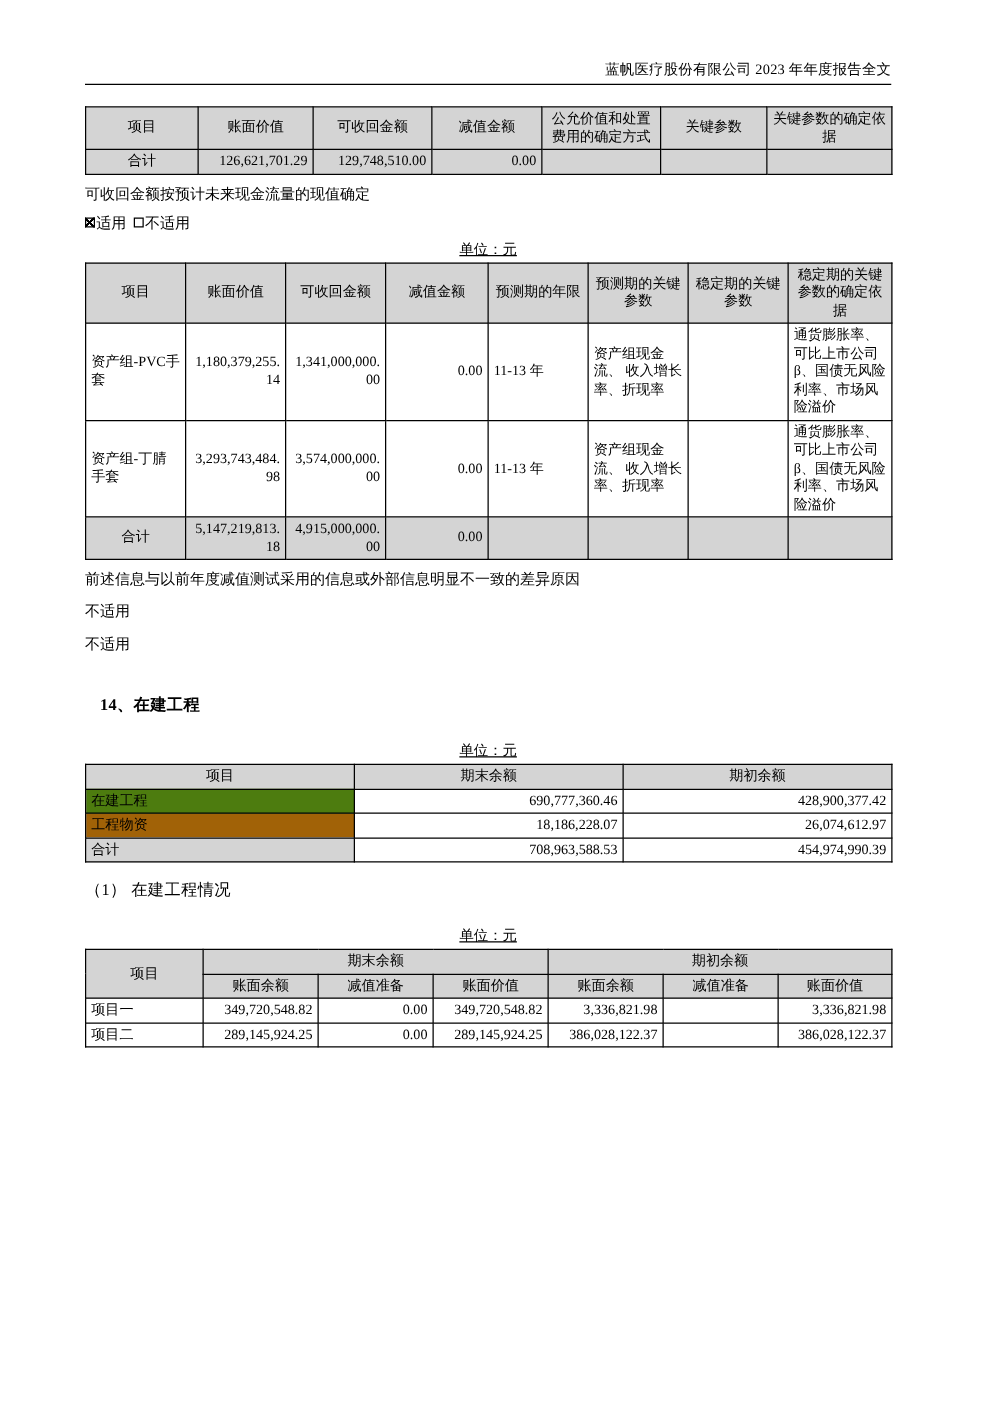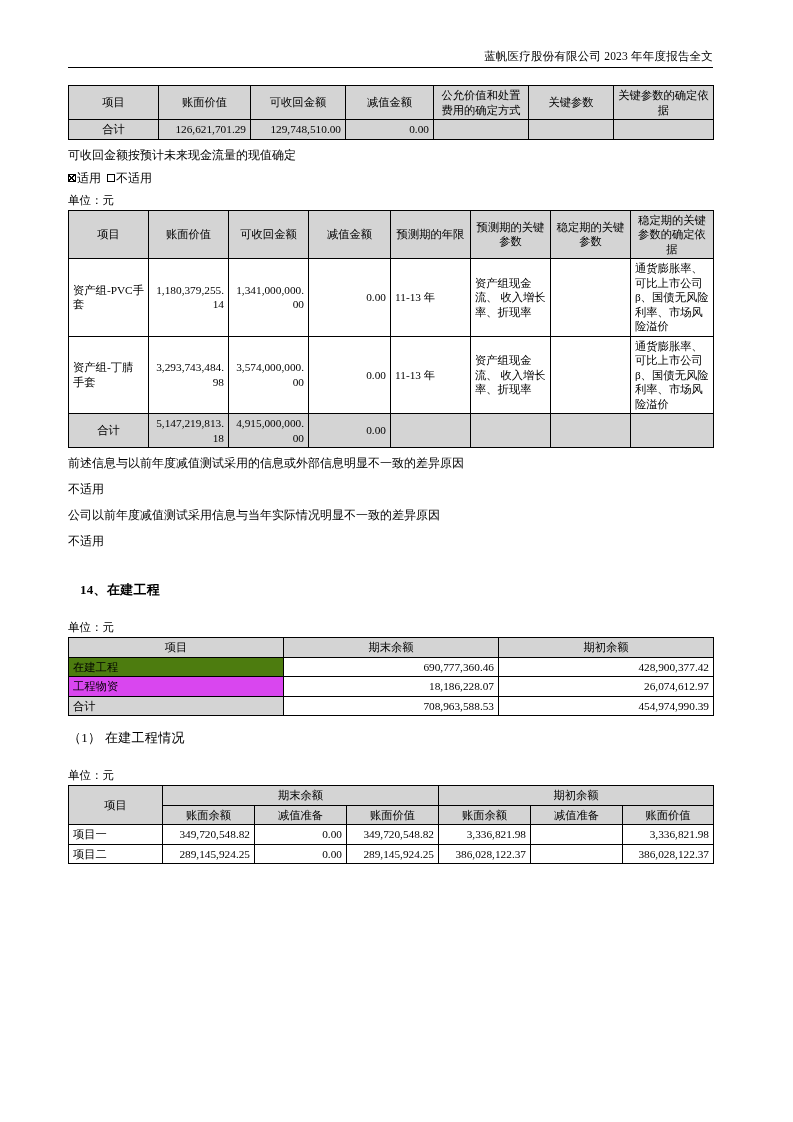--- a/index.html
+++ b/index.html
@@ -70,24 +70,25 @@
   .topal { vertical-align: top; }
 
   
   p.para {
     font-size: 12px;
     line-height: 17px;
     margin: 9px 0 0 0;
   }
   p.first { margin-top: 7px; }
   .unit {
-    text-align: left;
+    text-align: center;
     font-size: 11.5px;
     line-height: 15px;
     margin: 6px 0 2px 0;
+    text-decoration: underline;
   }
   .chk {
     font-size: 12px;
     line-height: 17px;
     margin: 6px 0 0 0;
   }
   .box {
     display: inline-block;
     width: 8px; height: 8px;
     border: 1px solid #000;
@@ -219,21 +220,20 @@
           <td></td>
           <td></td>
           <td></td>
           <td></td>
         </tr>
       </tbody>
     </table>
 
     <p class="para first">前述信息与以前年度减值测试采用的信息或外部信息明显不一致的差异原因</p>
     <p class="para">不适用</p>
-    <p class="para">公司以前年度减值测试采用信息与当年实际情况明显不一致的差异原因</p>
     <p class="para">不适用</p>
 
     <h2 class="sec">14、在建工程</h2>
     <div class="unit" style="margin-top:21px">单位：元</div>
 
     <table>
       <colgroup>
         <col style="width:215px">
           <col style="width:215px">
           <col style="width:215px">
@@ -243,21 +243,21 @@
           <td>项目</td>
           <td>期末余额</td>
           <td>期初余额</td>
         </tr>
         <tr>
           <td class="lft" style="background:#4d7c0f">在建工程</td>
           <td class="num">690,777,360.46</td>
           <td class="num">428,900,377.42</td>
         </tr>
         <tr>
-          <td class="lft" style="background:#d946ef">工程物资</td>
+          <td class="lft" style="background:#a16207">工程物资</td>
           <td class="num">18,186,228.07</td>
           <td class="num">26,074,612.97</td>
         </tr>
         <tr>
           <td class="lft" style="background:#d4d4d4">合计</td>
           <td class="num">708,963,588.53</td>
           <td class="num">454,974,990.39</td>
         </tr>
       </tbody>
     </table>

